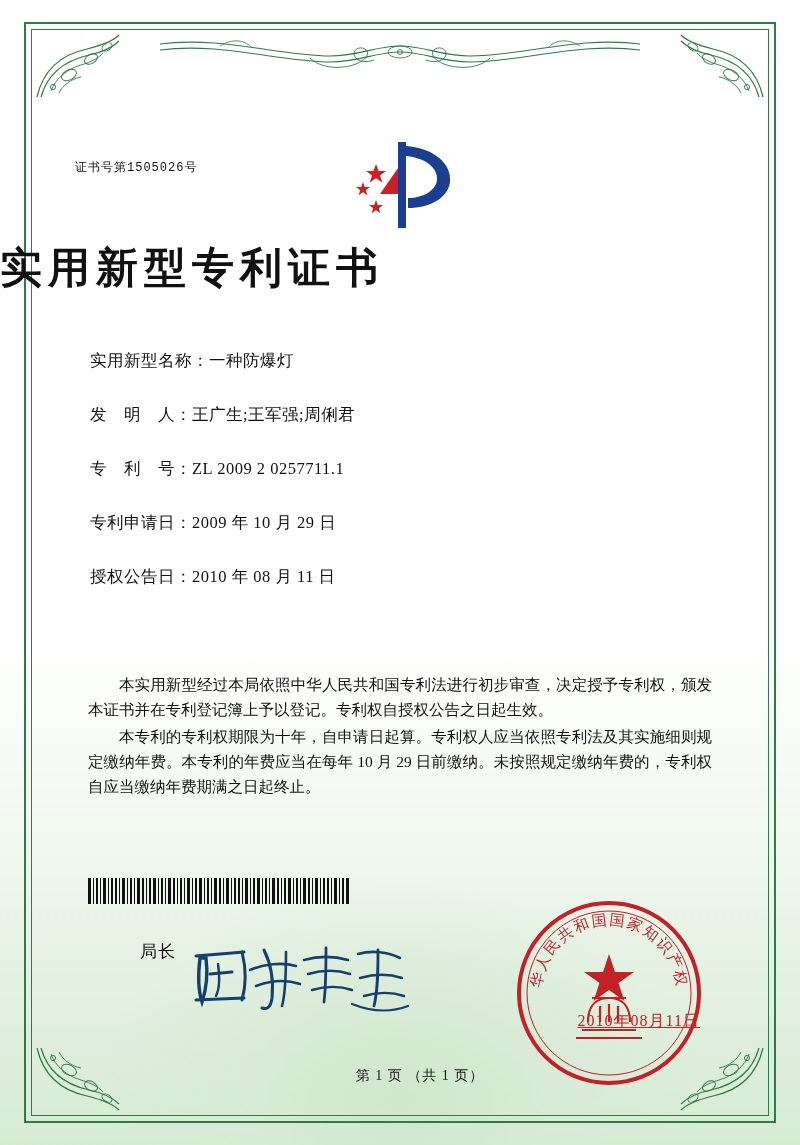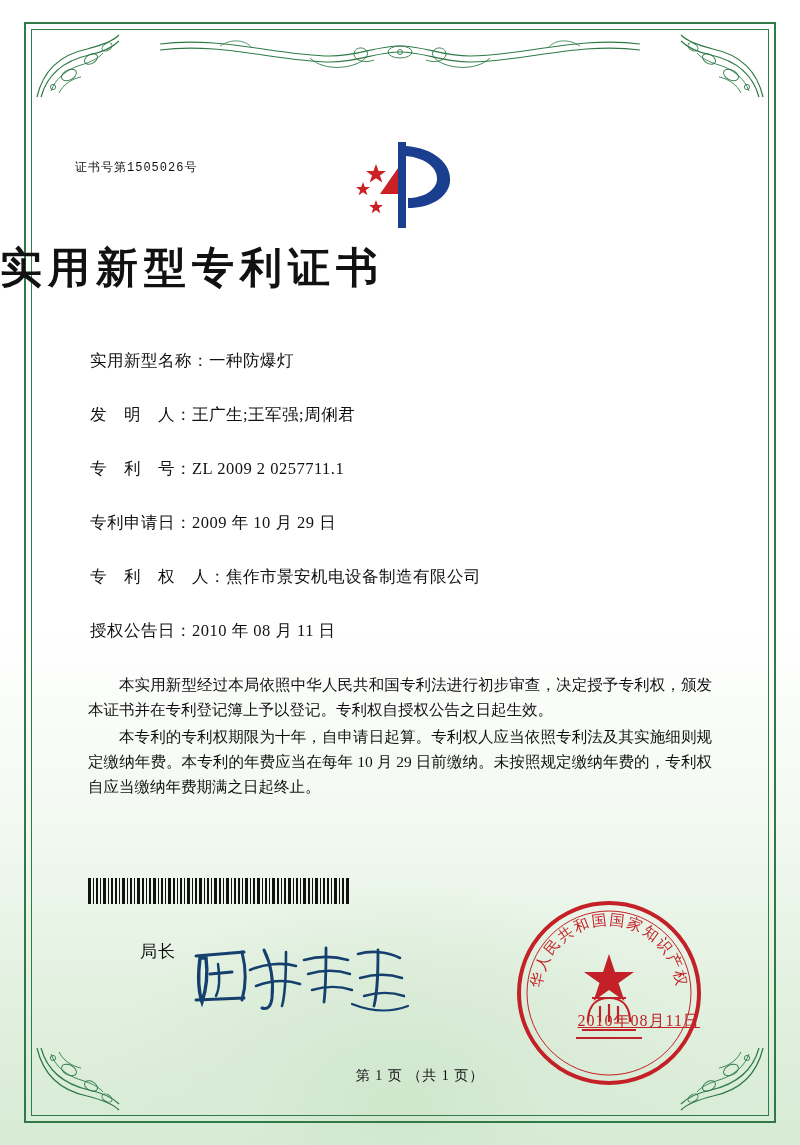--- a/index.html
+++ b/index.html
@@ -288,23 +288,20 @@
       <span class="label">实用新型名称：</span><span class="value">一种防爆灯</span>
     </div>
     <div class="field">
       <span class="label">发　明　人：</span><span class="value">王广生;王军强;周俐君</span>
     </div>
     <div class="field">
       <span class="label">专　利　号：</span><span class="value">ZL 2009 2 0257711.1</span>
     </div>
     <div class="field">
       <span class="label">专利申请日：</span><span class="value">2009 年 10 月 29 日</span>
-    </div>
-    <div class="field">
-      <span class="label">专　利　权　人：</span><span class="value">焦作市景安机电设备制造有限公司</span>
     </div>
     <div class="field">
       <span class="label">授权公告日：</span><span class="value">2010 年 08 月 11 日</span>
     </div>
   </div>
 
   <div class="body-text">
     <p>本实用新型经过本局依照中华人民共和国专利法进行初步审查，决定授予专利权，颁发本证书并在专利登记簿上予以登记。专利权自授权公告之日起生效。</p>
     <p>本专利的专利权期限为十年，自申请日起算。专利权人应当依照专利法及其实施细则规定缴纳年费。本专利的年费应当在每年 10 月 29 日前缴纳。未按照规定缴纳年费的，专利权自应当缴纳年费期满之日起终止。</p>
   </div>

